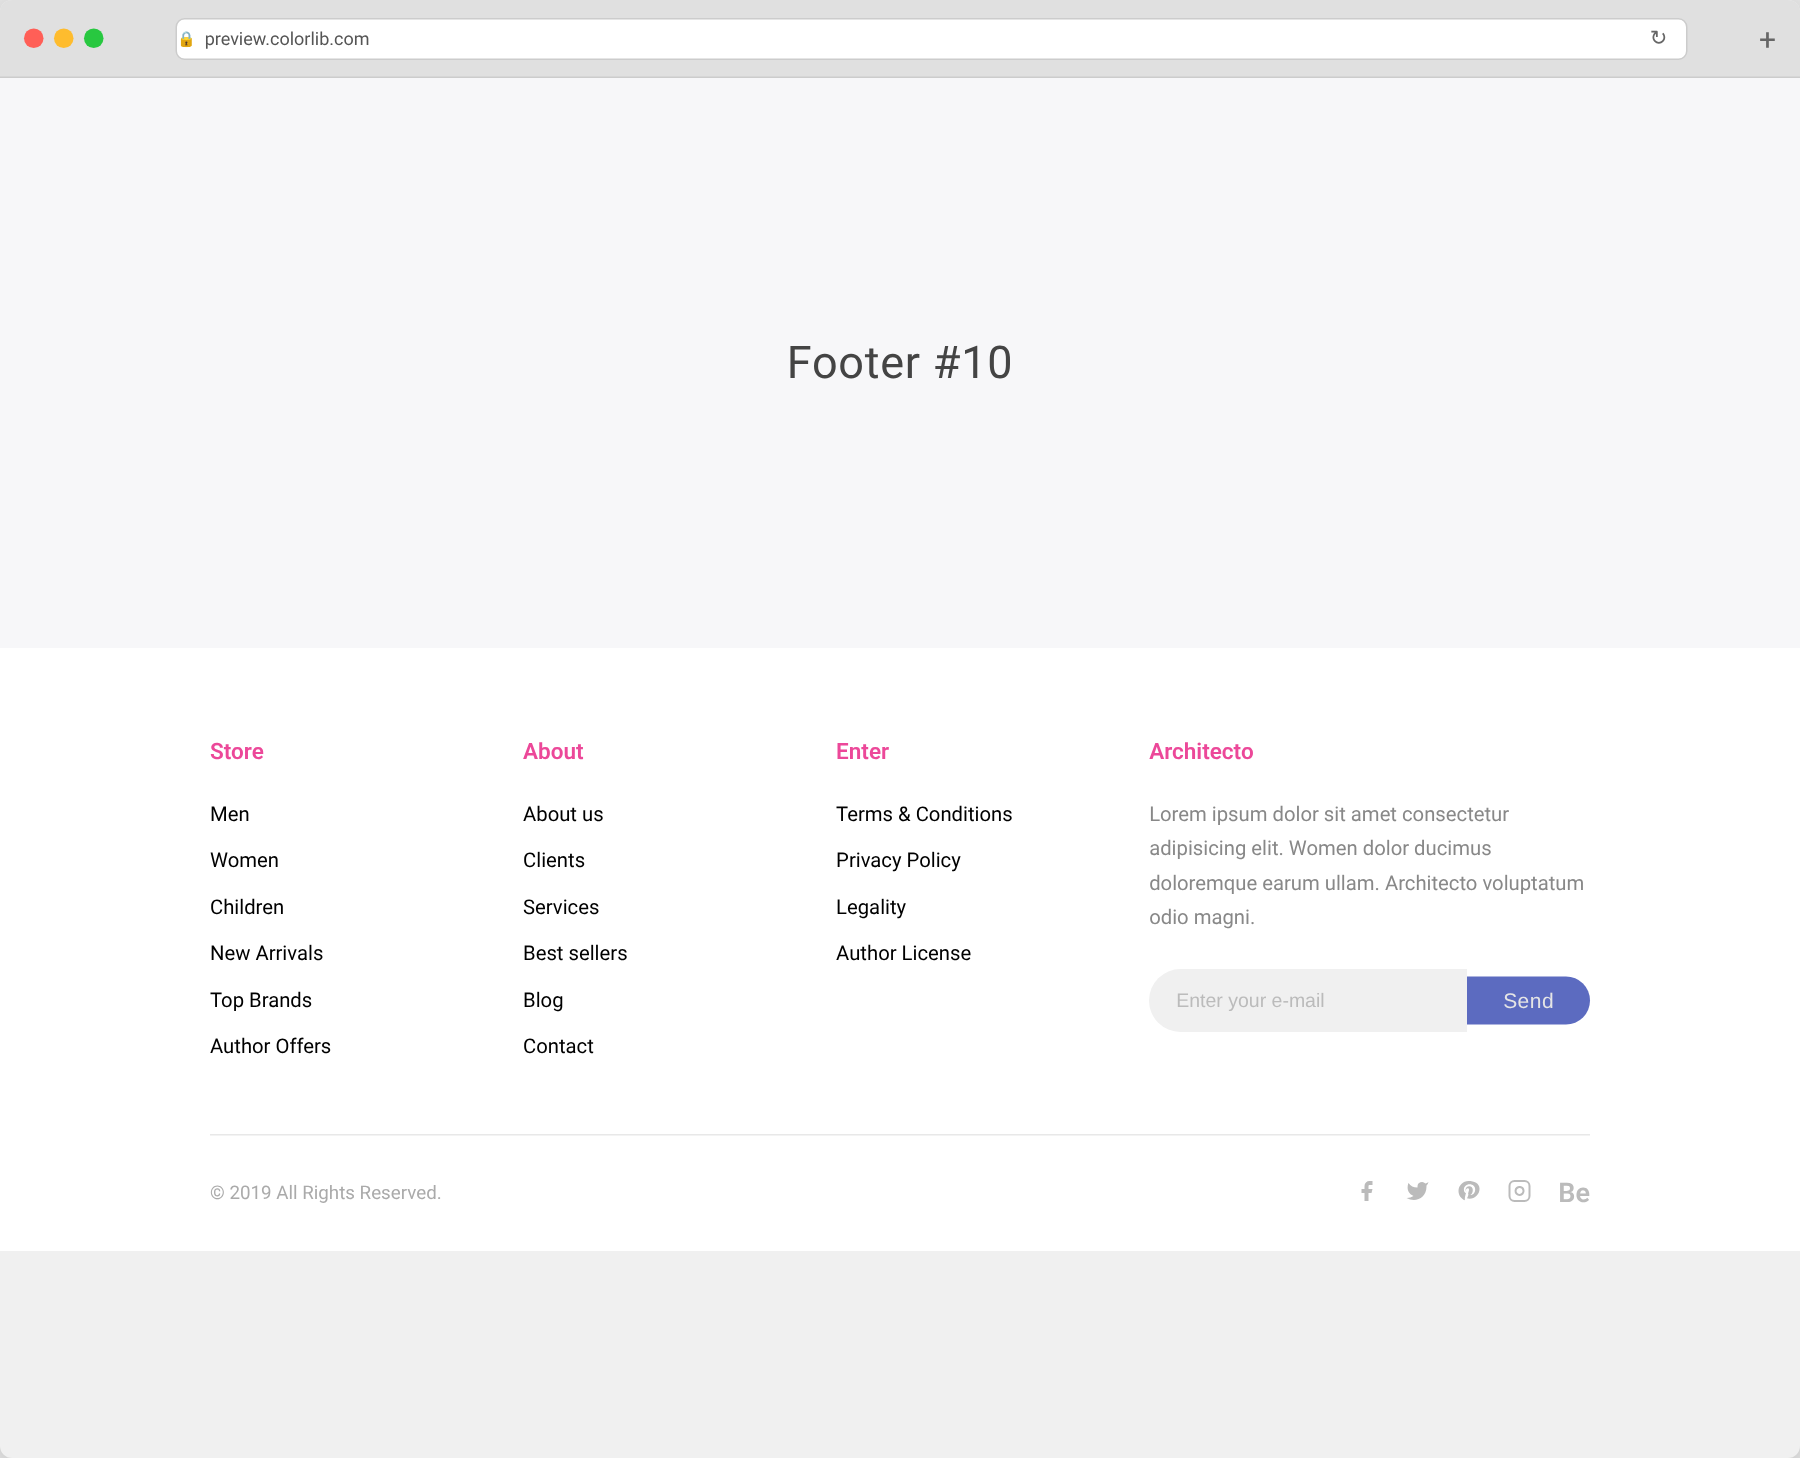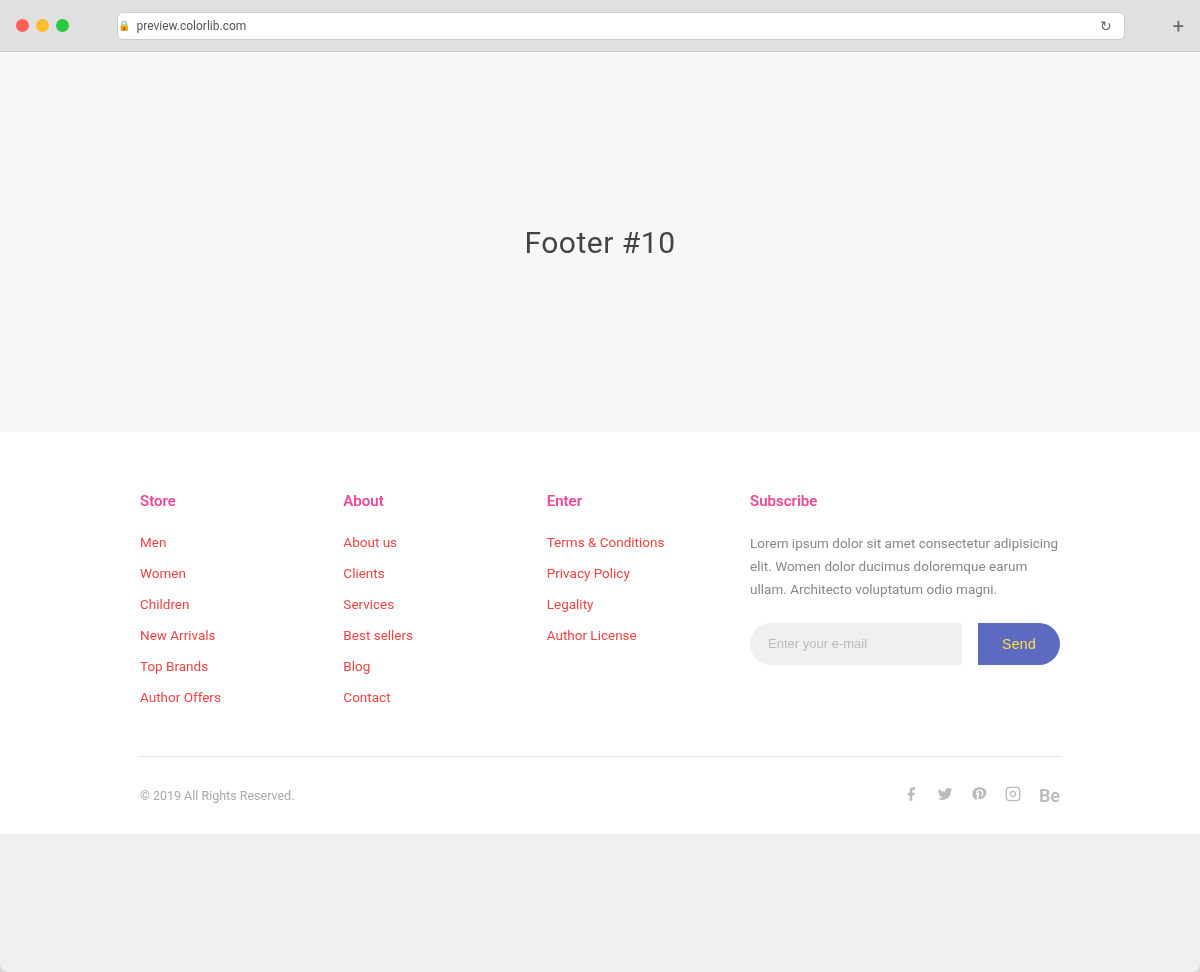--- a/index.html
+++ b/index.html
@@ -95,21 +95,21 @@
       margin-bottom: 22px;
     }
     .footer-links {
       list-style: none;
       display: flex;
       flex-direction: column;
       gap: 12px;
     }
     .footer-links li a {
       text-decoration: none;
-      color: #ef4444;
+      color: #000000;
       font-size: 13.5px;
       transition: color 0.2s;
     }
 
     
     .subscribe-col {
       flex: 1.4;
     }
     .subscribe-desc {
       font-size: 13.5px;
@@ -128,31 +128,30 @@
       border: none;
       background: #f0f0f0;
       border-radius: 25px 0 0 25px;
       padding: 0 18px;
       font-size: 13px;
       color: #aaa;
       outline: none;
     }
     .email-input::placeholder { color: #bbb; }
     .send-btn {
-      height: 42px;
+      height: 32px;
       padding: 0 24px;
       background: #5c6bc0;
-      color: #fde047;
+      color: #e5e5e5;
       border: none;
       border-radius: 0 25px 25px 0;
       font-size: 14px;
       font-weight: 500;
       cursor: pointer;
       letter-spacing: 0.3px;
-      margin-left: 16px;
     }
 
     
     .footer-bottom {
       border-top: 1px solid #e8e8e8;
       padding: 28px 0;
       display: flex;
       align-items: center;
       justify-content: space-between;
     }
@@ -229,21 +228,21 @@
             <div class="footer-col-title">Enter</div>
             <ul class="footer-links">
               <li><a href="#">Terms &amp; Conditions</a></li>
               <li><a href="#">Privacy Policy</a></li>
               <li><a href="#">Legality</a></li>
               <li><a href="#">Author License</a></li>
             </ul>
           </div>
 
           <div class="footer-column subscribe-col">
-            <div class="footer-col-title">Subscribe</div>
+            <div class="footer-col-title">Architecto</div>
             <p class="subscribe-desc">Lorem ipsum dolor sit amet consectetur adipisicing elit. Women dolor ducimus doloremque earum ullam. Architecto voluptatum odio magni.</p>
             <div class="subscribe-form">
               <input type="email" class="email-input" placeholder="Enter your e-mail" style="">
               <button class="send-btn">Send</button>
             </div>
           </div>
 
         </div>
 
         <div class="footer-bottom">

